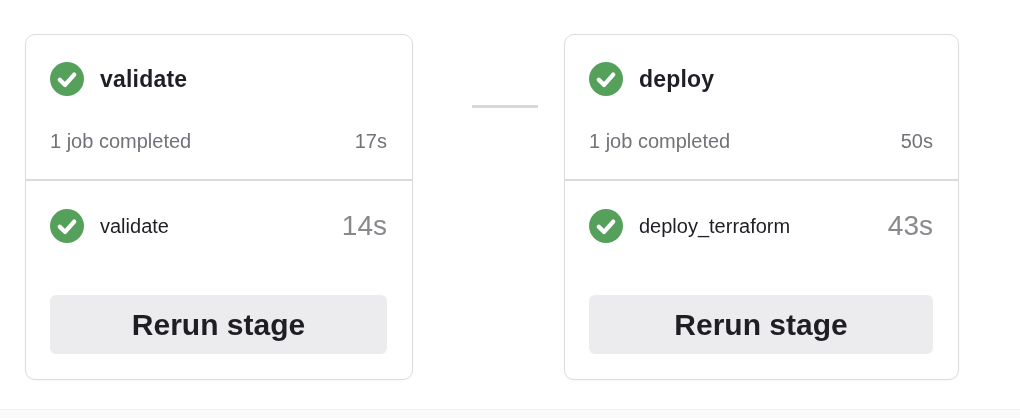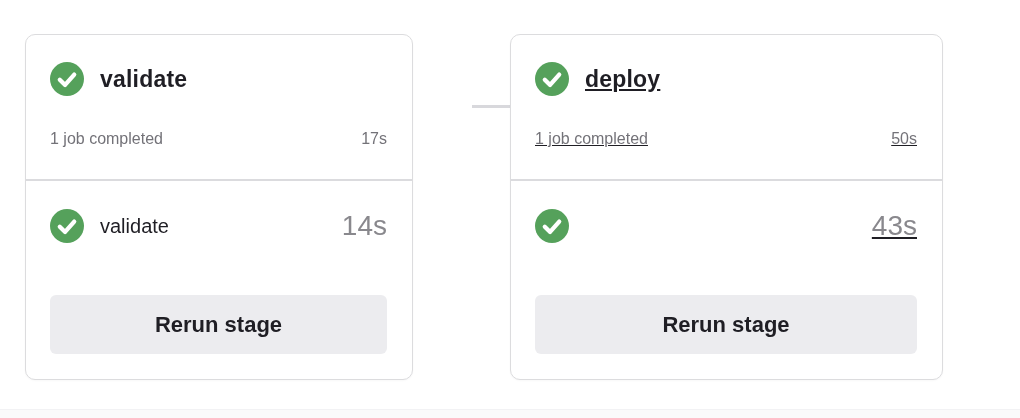--- a/index.html
+++ b/index.html
@@ -26,21 +26,21 @@
   .stage-card{
     position:absolute;
     top:34px;
     height:346px;
     background:#ffffff;
     border:1px solid var(--card-border);
     border-radius:10px;
     box-shadow:0 1px 2px rgba(0,0,0,0.03);
   }
   .stage-card.first{left:25px;width:388px;}
-  .stage-card.second{left:510px;width:433px;text-decoration:underline;}
+  .stage-card.second{left:564px;width:395px;}
   .card-header{
     height:146px;
     padding:27px 25px 0 24px;
     border-bottom:2px solid var(--divider);
   }
   .title-row{
     display:flex;
     align-items:center;
     gap:16px;
     height:34px;
@@ -56,21 +56,21 @@
     font-size:23px;
     font-weight:700;
     color:var(--text-primary);
     letter-spacing:0.2px;
   }
   .summary-row{
     margin-top:34px;
     display:flex;
     justify-content:space-between;
     align-items:baseline;
-    font-size:16px;
+    font-size:20px;
     color:var(--text-secondary);
   }
   .card-body{
     padding:28px 25px 0 24px;
   }
   .job-row{
     display:flex;
     align-items:center;
     gap:16px;
     height:34px;
@@ -87,21 +87,21 @@
   }
   .rerun-btn{
     margin-top:52px;
     width:100%;
     height:59px;
     border:none;
     border-radius:6px;
     background:var(--button-bg);
     color:var(--button-text);
     font-family:"Liberation Sans", sans-serif;
-    font-size:22px;
+    font-size:30px;
     font-weight:700;
     cursor:pointer;
   }
   .connector{
     position:absolute;
     left:472px;
     top:105px;
     width:66px;
     height:3px;
     background:var(--connector);
@@ -167,19 +167,20 @@
     </div>
   </div>
   <div class="card-body">
     <div class="job-row">
       <span class="status-icon">
         <svg viewBox="0 0 16 16" aria-hidden="true">
           <circle cx="8" cy="8" r="8" fill="currentColor"></circle>
           <path d="M4.6 8.3 7.1 10.8 11.4 5.9" fill="none" stroke="#ffffff" stroke-width="2" stroke-linecap="round" stroke-linejoin="round"></path>
         </svg>
       </span>
+      <span class="job-name">deploy_terraform</span>
       <span class="job-duration">43s</span>
     </div>
     <button class="rerun-btn">Rerun stage</button>
   </div>
 </div>
 
 <div class="footer-strip"></div>
 
 </body></html>

